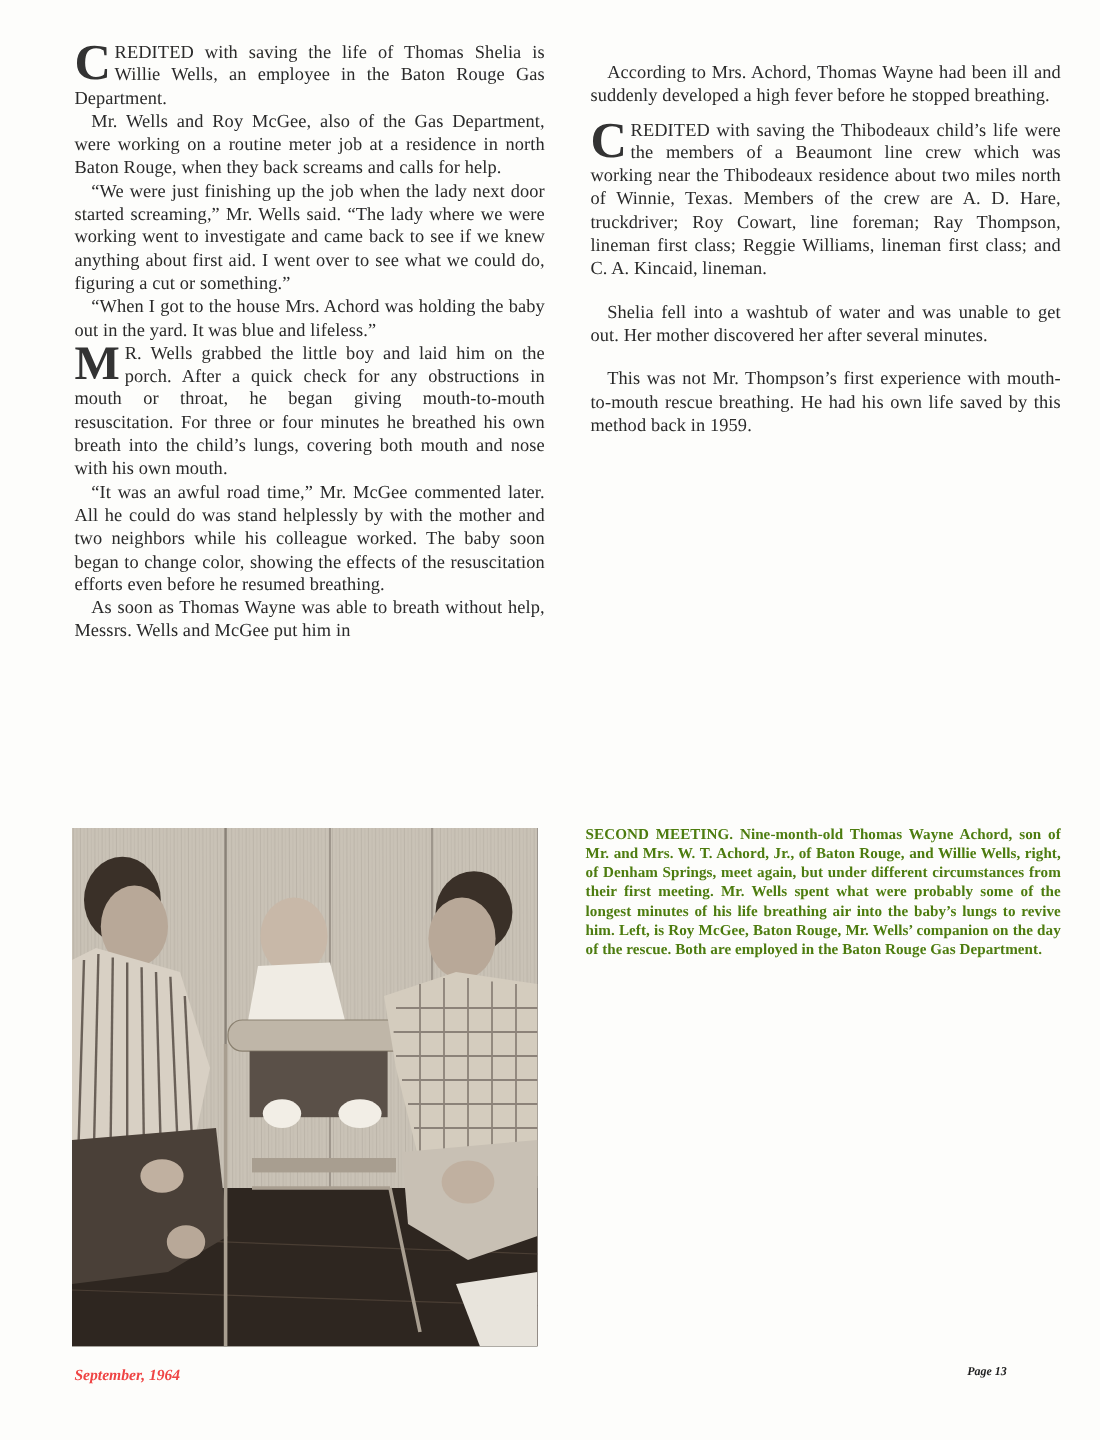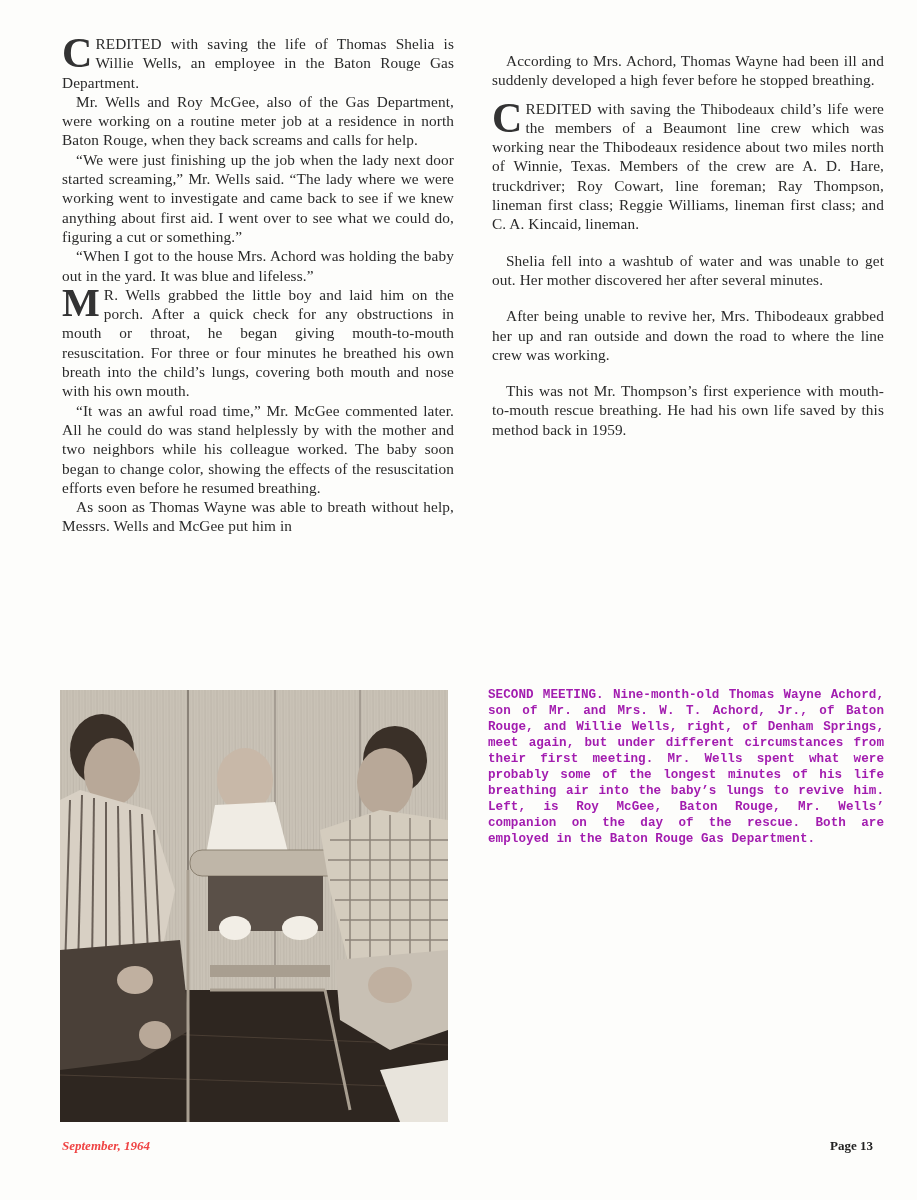--- a/index.html
+++ b/index.html
@@ -22,52 +22,51 @@
     font-weight: bold; color: #333; font-family: "Liberation Serif", serif;
   }
   .dropcap.m { font-size: 40px; line-height: 32px; margin-right: 4px; }
   .photo {
     position: absolute; left: 60px; top: 690px; width: 388px; height: 432px;
     background: #4a4038; overflow: hidden;
   }
   .photo svg { display: block; }
   .caption {
     position: absolute; left: 488px; top: 687px; width: 396px;
-    font-family: Liberation Mono, monospace; font-size: 12.6px;
-    line-height: 16px; text-align: justify; color: #a21caf; font-weight: bold;
+    font-family: Liberation Serif, serif; font-size: 12.6px;
+    line-height: 16px; text-align: justify; color: #4d7c0f; font-weight: bold;
     letter-spacing: 0.05px;
   }
   .caption .lead-in { font-weight: bold; }
   .footer-left {
     position: absolute; left: 62px; top: 1138px; font-style: italic; font-weight: bold;
     font-size: 13px; color: #ef4444; font-family: "Liberation Serif", serif;
   }
   .footer-right {
-    position: absolute; left: 830px; top: 1138px; font-weight: bold;
-    font-size: 13px; color: #222; font-family: "Liberation Serif", serif;
+    position: absolute; left: 806px; top: 1138px; font-style: italic; font-weight: bold;
+    font-size: 10px; color: #222; font-family: "Liberation Serif", serif;
   }
 </style>
 </head>
 <body>
 
 <div class="col col-left">
   <p class="lead"><span class="dropcap">C</span><span>REDITED with saving the life of Thomas Shelia is Willie Wells, an employee in the Baton Rouge Gas Department.</span></p>
   <p>Mr. Wells and Roy McGee, also of the Gas Department, were working on a routine meter job at a residence in north Baton Rouge, when they back screams and calls for help.</p>
   <p>“We were just finishing up the job when the lady next door started screaming,” Mr. Wells said. “The lady where we were working went to investigate and came back to see if we knew anything about first aid. I went over to see what we could do, figuring a cut or something.”</p>
   <p>“When I got to the house Mrs. Achord was holding the baby out in the yard. It was blue and lifeless.”</p>
   <p class="lead"><span class="dropcap m">M</span><span>R. Wells grabbed the little boy and laid him on the porch. After a quick check for any obstructions in mouth or throat, he began giving mouth-to-mouth resuscitation. For three or four minutes he breathed his own breath into the child’s lungs, covering both mouth and nose with his own mouth.</span></p>
   <p>“It was an awful road time,” Mr. McGee commented later. All he could do was stand helplessly by with the mother and two neighbors while his colleague worked. The baby soon began to change color, showing the effects of the resuscitation efforts even before he resumed breathing.</p>
   <p>As soon as Thomas Wayne was able to breath without help, Messrs. Wells and McGee put him in</p>
 </div>
 
 <div class="col col-right">
   <p class="gap">According to Mrs. Achord, Thomas Wayne had been ill and suddenly developed a high fever before he stopped breathing.</p>
   <p class="lead gap" style="margin-top:9px"><span class="dropcap">C</span><span>REDITED with saving the Thibodeaux child’s life were the members of a Beaumont line crew which was working near the Thibodeaux residence about two miles north of Winnie, Texas. Members of the crew are A. D. Hare, truckdriver; Roy Cowart, line foreman; Ray Thompson, lineman first class; Reggie Williams, lineman first class; and C. A. Kincaid, lineman.</span></p>
   <p class="gap">Shelia fell into a washtub of water and was unable to get out. Her mother discovered her after several minutes.</p>
-  <p class="gap">After being unable to revive her, Mrs. Thibodeaux grabbed her up and ran outside and down the road to where the line crew was working.</p>
   <p class="gap">This was not Mr. Thompson’s first experience with mouth-to-mouth rescue breathing. He had his own life saved by this method back in 1959.</p>
 </div>
 
 <div class="photo" title="Black and white photo: two men crouching on either side of a baby in a high chair">
   <svg width="388" height="432" viewBox="0 0 388 432" xmlns="http://www.w3.org/2000/svg">
 
     <rect x="0" y="0" width="388" height="300" fill="#c9c2b6"></rect>
     <rect x="0" y="0" width="388" height="300" fill="url(#wood)" opacity="0.25"></rect>
     <line x1="128" y1="0" x2="128" y2="300" stroke="#8a8278" stroke-width="2"></line>
     <line x1="215" y1="0" x2="215" y2="300" stroke="#9a9288" stroke-width="1.5"></line>

